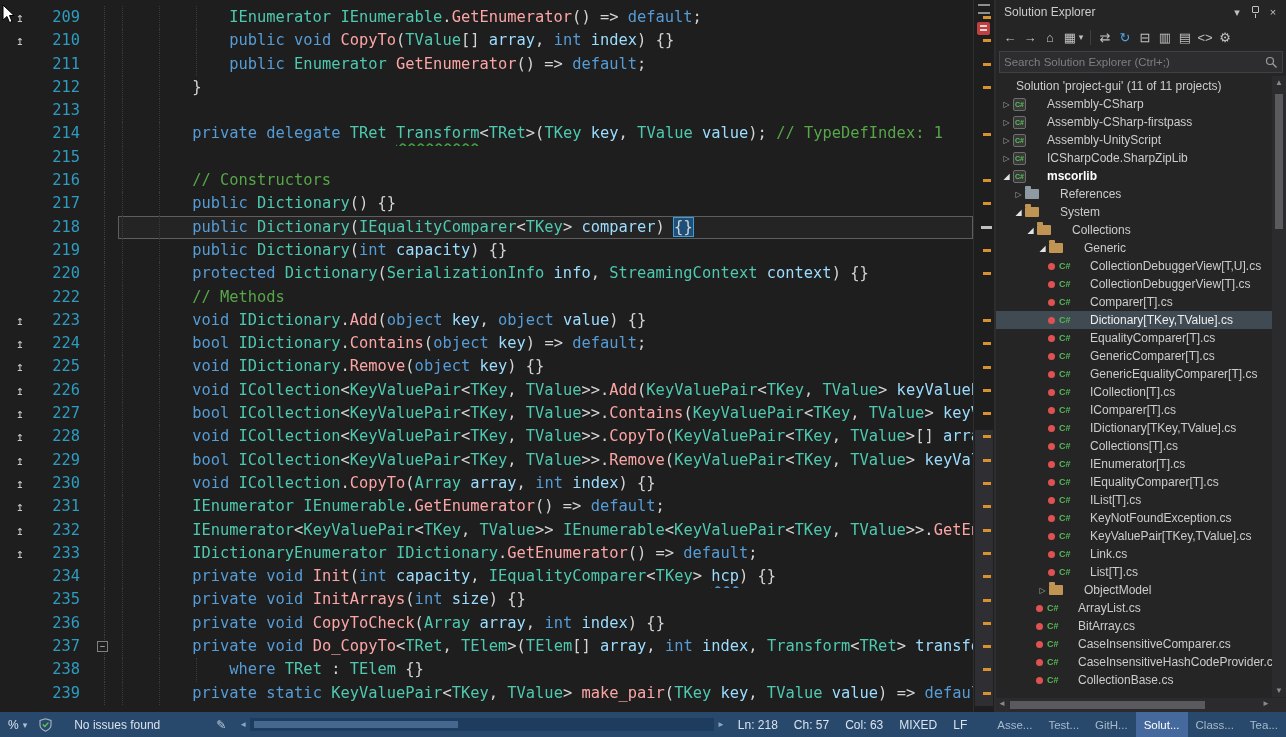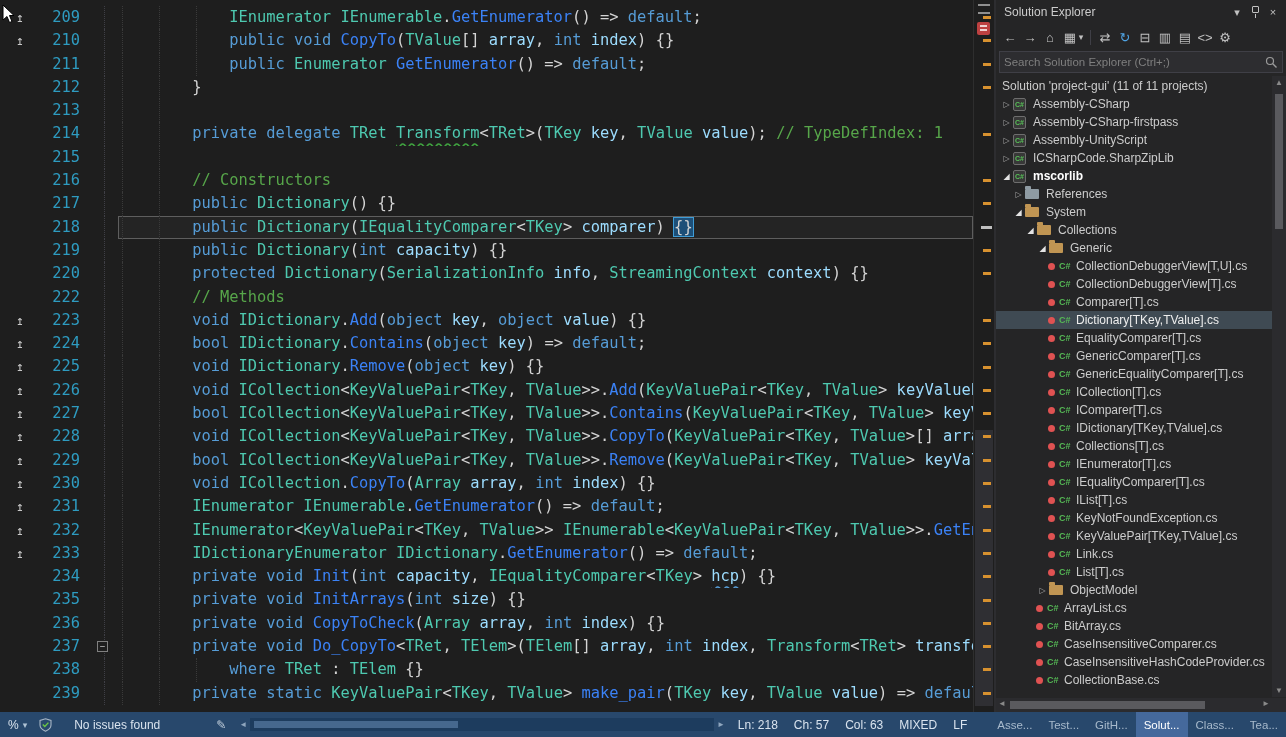--- a/index.html
+++ b/index.html
@@ -19,21 +19,21 @@
   .fold-margin { width:26px; flex:none; position:relative; }
   .fold-margin::before { content:""; position:absolute; left:12px; top:0; bottom:0; border-left:1px dotted #3F3F46; }
   .fold-box { position:absolute; left:5px; top:6px; width:11px; height:11px; border:1px solid #808080;
               background:#1E1E1E; color:#C0C0C0; font-size:9px; line-height:9px; text-align:center; z-index:2; }
   .code-line { position:relative; flex:1; white-space:pre; overflow:hidden; color:#D4D4D4; }
   .guide { position:absolute; top:0; bottom:0; border-left:1px dotted #3A3A3A; }
   .code-text { position:relative; z-index:1; }
   .ed-row.current .code-line { background:rgba(120,120,120,.08); box-shadow:inset 0 0 0 1px #5E5E5E; }
   .tk-k { color:#569CD6; }
   .tk-t { color:#4EC9B0; }
-  .tk-m { color:#3b82f6; }
+  .tk-m { color:#fca5a5; }
   .tk-p { color:#9CDCFE; }
   .tk-d { color:#D4D4D4; }
   .tk-c { color:#57A64A; }
   .tk-q { text-decoration:underline; text-decoration-style:wavy; text-decoration-color:#3FA33F; text-underline-offset:4px; }
   .tk-u { text-decoration:underline; text-decoration-style:wavy; text-decoration-color:#569CD6; text-underline-offset:4px; }
   .tk-s { background:#1D4F78; box-shadow:0 0 0 1px #3E9CD6; color:#D4D4D4; }
 
   
   .ed-vscroll { position:absolute; top:0; right:0; width:21px; height:712px; background:#1E1E1E;
                 border-left:1px solid #2E2E2E; }
@@ -75,21 +75,21 @@
   .dot { width:7px; height:7px; border-radius:50%; background:#E05252; margin-right:4px; flex:none; }
   .cs-ic { color:#55B855; font-weight:bold; font-size:9px; width:15px; flex:none; }
   .proj-ic { width:13px; height:13px; flex:none; display:flex; align-items:center; justify-content:center;
              font-size:7px; font-weight:bold; color:#57C057; border:1px solid #6E6E6E; background:#383838;
              border-radius:2px; margin-right:5px; }
   .folder-ic { width:14px; height:10px; background:#C09553; border-radius:1px; position:relative;
                margin-right:5px; flex:none; }
   .folder-ic::before { content:""; position:absolute; top:-3px; left:0; width:6px; height:3px;
                        background:inherit; border-radius:1px 1px 0 0; }
   .folder-ic.gray { background:#8F9BA3; }
-  .tree-label { margin-left:2px; }
+  .tree-label { margin-left:16px; }
   .tree-label.bold { font-weight:bold; color:#FFFFFF; }
 
   .panel-vscroll { position:absolute; right:0; top:76px; bottom:15px; width:14px; background:#2B2B2E; }
   .pv-arrow { position:absolute; left:0; width:14px; text-align:center; font-size:8px; color:#8A8A8A; }
   .pv-arrow.up { top:2px; } .pv-arrow.down { bottom:2px; }
   .pv-thumb { position:absolute; left:3px; top:18px; width:8px; height:135px; background:#5A5A5E; }
   .panel-hscroll { height:14px; flex:none; background:#2B2B2E; position:relative; }
   .ph-arrow { position:absolute; top:1px; font-size:8px; color:#8A8A8A; }
   .ph-arrow.left { left:2px; } .ph-arrow.right { right:16px; }
   .ph-thumb { position:absolute; left:14px; top:3px; width:195px; height:8px; background:#5A5A5E; }

